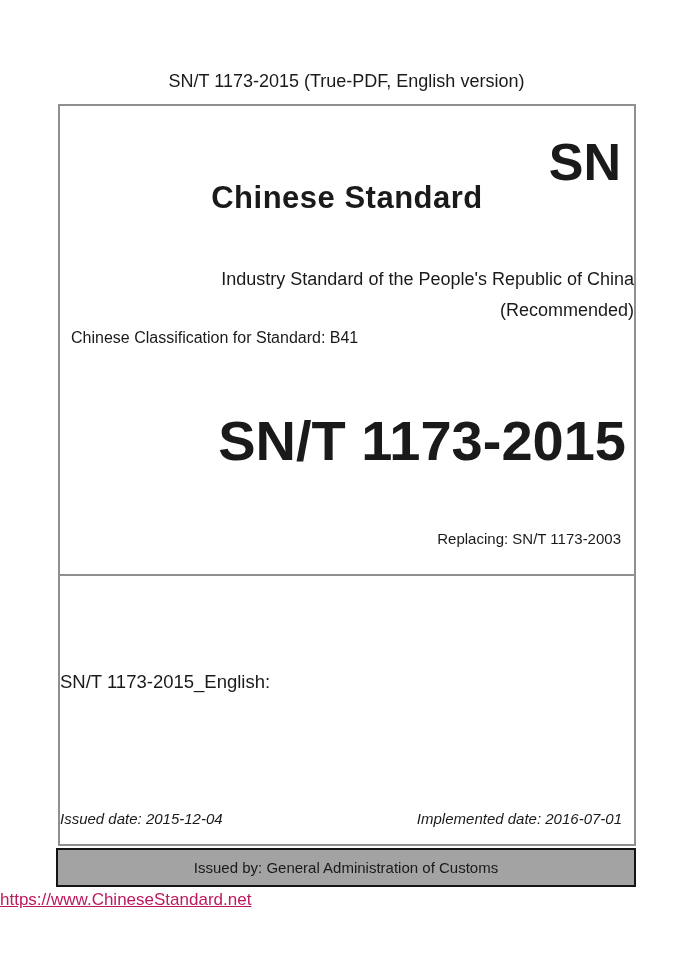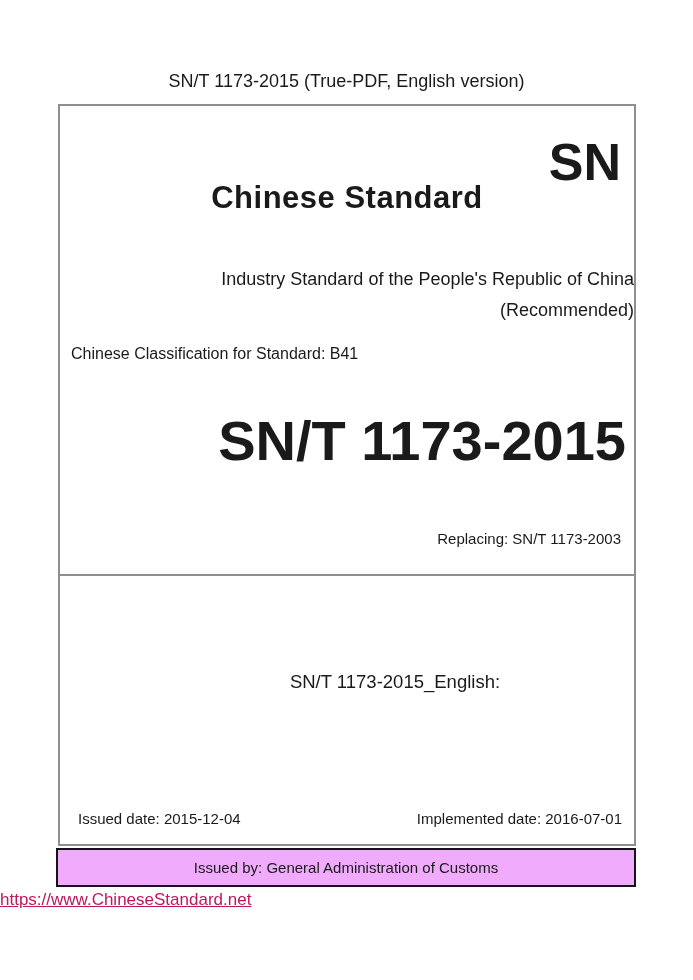--- a/index.html
+++ b/index.html
@@ -62,21 +62,21 @@
     top: 146px;
     left: 0;
     width: 100%;
     text-align: right;
     font-size: 18px;
     line-height: 31px;
     margin-top: 12px;
   }
   .classification {
     position: absolute;
-    top: 238px;
+    top: 222px;
     left: 11px;
     font-size: 16px;
     line-height: 20px;
   }
   .standard-number {
     position: absolute;
     top: 312px;
     right: 8px;
     font-size: 56px;
     font-weight: bold;
@@ -95,51 +95,50 @@
     left: -2px;
     width: 578px;
     height: 2px;
     background: #8f8f8f;
   }
   .doc-title {
     position: absolute;
     top: 560px;
     left: 0;
     width: 100%;
-    text-align: center;
+    text-align: left;
     font-size: 18.5px;
     line-height: 31px;
-    margin-left: 48px;
   }
   .dates-row {
     position: absolute;
     top: 703px;
     left: 0;
     width: 100%;
     box-sizing: border-box;
-    padding-left: 18px;
     padding-right: 12px;
     display: flex;
     justify-content: space-between;
     font-size: 15px;
     line-height: 20px;
+    font-style: italic;
   }
   .issuer-box {
     position: absolute;
     left: 56px;
     top: 848px;
     width: 580px;
     height: 39px;
     border: 2px solid #141414;
     box-sizing: border-box;
     display: flex;
     align-items: center;
     justify-content: center;
     font-size: 15px;
-    background: #f0abfc;
+    background: #a3a3a3;
   }
   .site-link {
     position: absolute;
     top: 889px;
     left: 0;
     width: 100%;
     text-align: left;
     font-size: 17px;
     line-height: 22px;
     color: #be185d;

